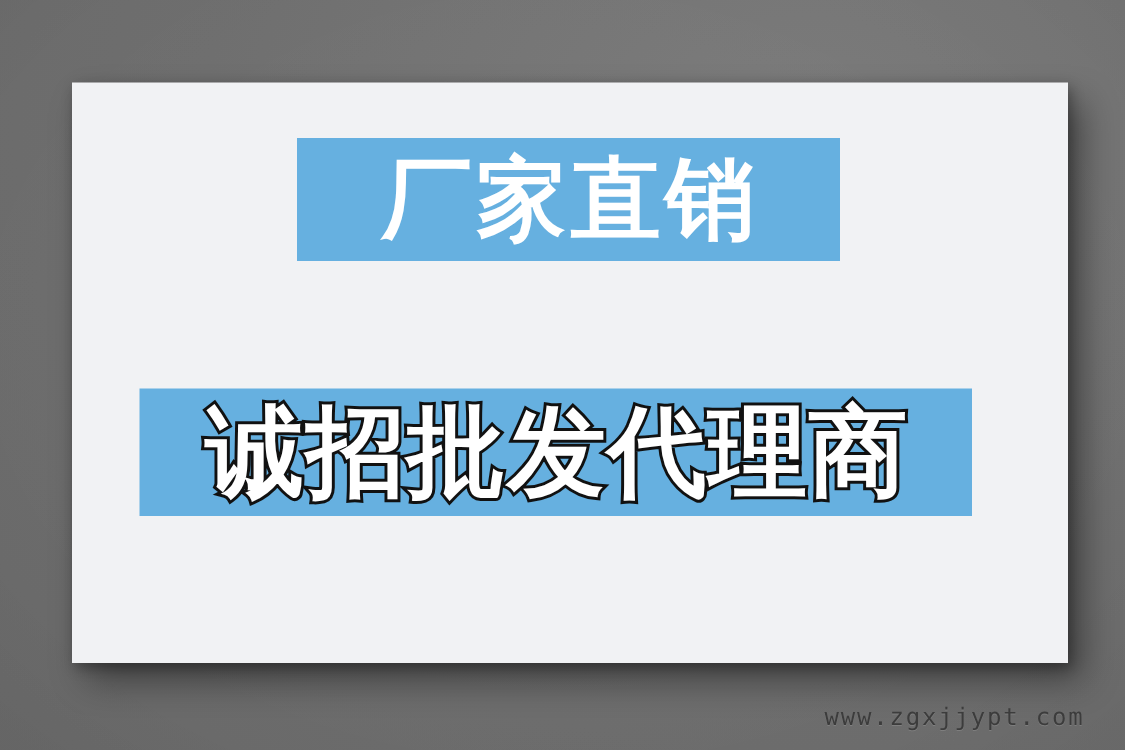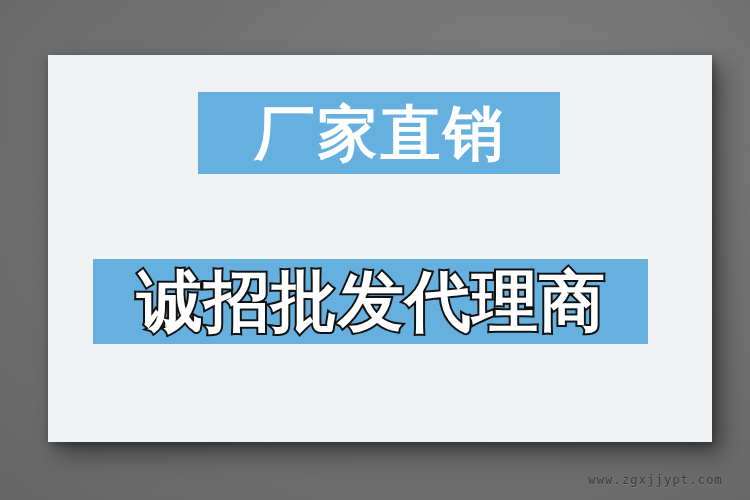--- a/index.html
+++ b/index.html
@@ -96,21 +96,21 @@
     padding-left: 2px;
   }
 
   
   .watermark {
     position: absolute;
     right: 27px;
     bottom: 13px;
     z-index: 3;
     font-family: "DejaVu Sans Mono", "Liberation Mono", monospace;
-    font-size: 12px;
+    font-size: 16px;
     letter-spacing: 1.2px;
     color: #3c3c3c;
     text-shadow: 0 1px 0 rgba(255,255,255,0.13);
     user-select: none;
   }
 </style>
 </head>
 <body>
 
 <div id="poster">

